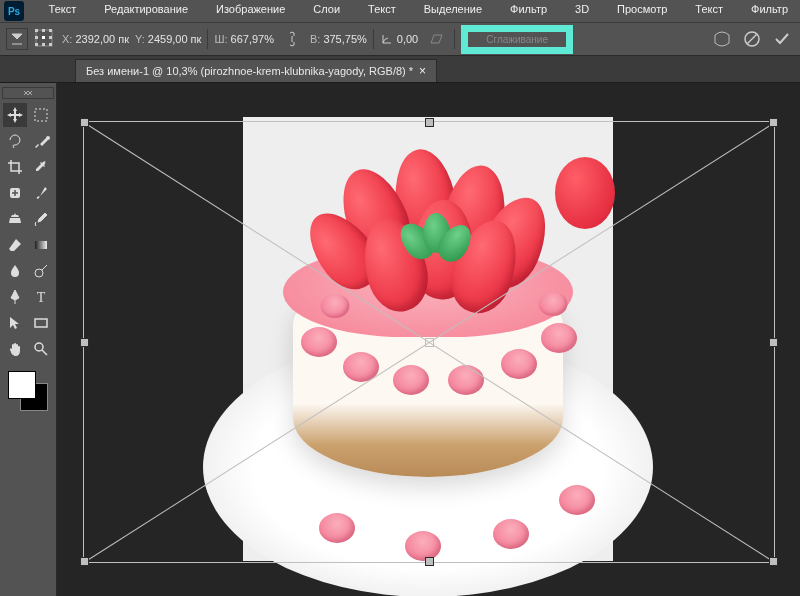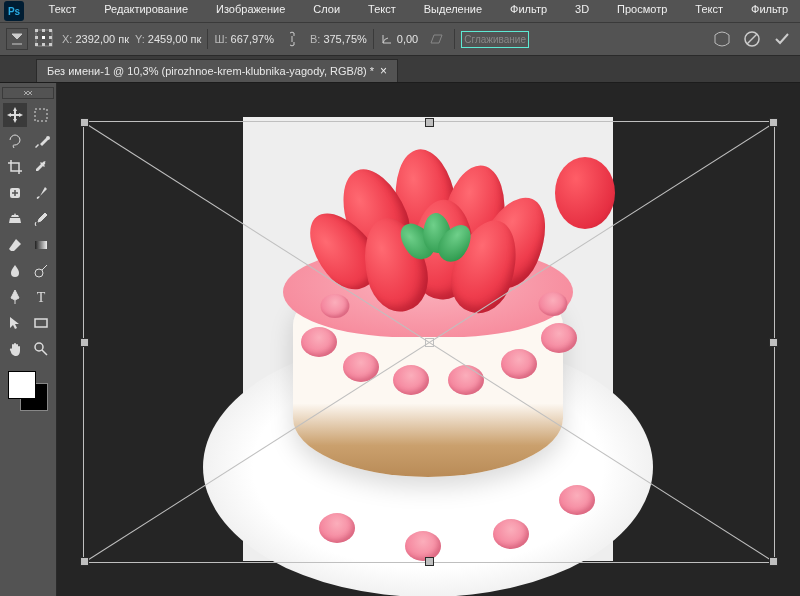--- a/index.html
+++ b/index.html
@@ -10,24 +10,24 @@
   .menu-item{padding:3px 8px;color:#f0f0f0;cursor:pointer;}
   
   .optbar{display:flex;align-items:center;height:32px;background:#535353;border-top:1px solid #3a3a3a;border-bottom:1px solid #2a2a2a;padding:0 6px;gap:6px;color:#ccc;}
   .optbox{display:flex;align-items:center;gap:3px;}
   .optbox .lbl{color:#bbb;}
   .optbox .val{color:#e4e4e4;}
   .sep{width:1px;height:20px;background:#3a3a3a;}
   .toolpreset{width:20px;height:20px;border:1px solid #3a3a3a;display:flex;align-items:center;justify-content:center;}
   .chainbtn,.iconbtn{width:22px;height:22px;display:flex;align-items:center;justify-content:center;border:1px solid transparent;cursor:pointer;}
   .iconbtn svg{display:block;}
-  .interp{border:1px solid #5eead4;padding:2px 2px;color:#888;font-size:10px;text-align:right;}
+  .interp{border:7px solid #5eead4;padding:2px 18px;color:#888;font-size:10px;text-align:right;}
   .spacer{flex:1;}
   
-  .tabrow{display:flex;align-items:flex-end;height:26px;background:#3b3b3b;padding-left:36px;border-bottom:1px solid #1c1c1c;}
+  .tabrow{display:flex;align-items:flex-end;height:26px;background:#3b3b3b;padding-left:75px;border-bottom:1px solid #1c1c1c;}
   .doctab{background:#535353;padding:4px 10px;border:1px solid #2a2a2a;border-bottom:none;display:flex;align-items:center;gap:6px;font-size:11px;color:#e8e8e8;}
   .doctab .close{color:#eee;cursor:pointer;font-size:12px;}
   
   .workspace{display:flex;height:calc(596px - 22px - 32px - 26px);}
   
   .toolcol{width:56px;background:#535353;border-right:1px solid #2a2a2a;display:flex;flex-direction:column;align-items:center;padding-top:4px;}
   .toolexpand{width:50px;height:10px;background:#535353;border:1px solid #3a3a3a;margin-bottom:4px;display:flex;align-items:center;justify-content:center;}
   .toolexpand svg{display:block;}
   .toolgrid{display:grid;grid-template-columns:24px 24px;gap:2px;}
   .tool{width:24px;height:24px;display:flex;align-items:center;justify-content:center;cursor:pointer;position:relative;}

